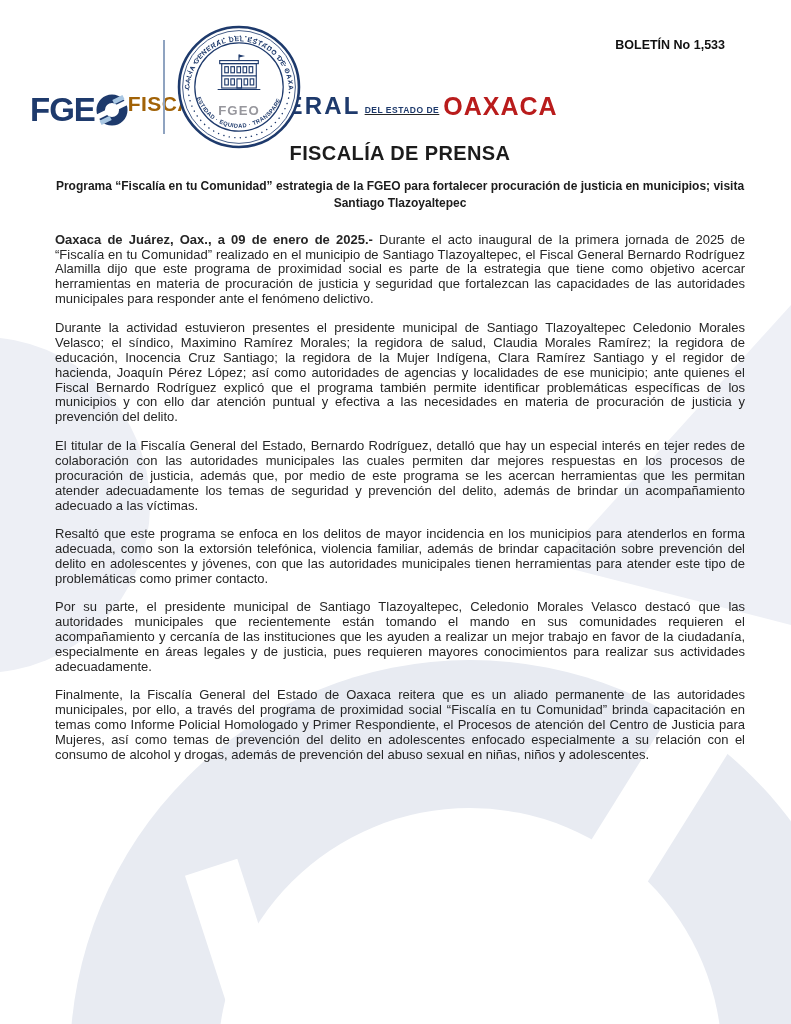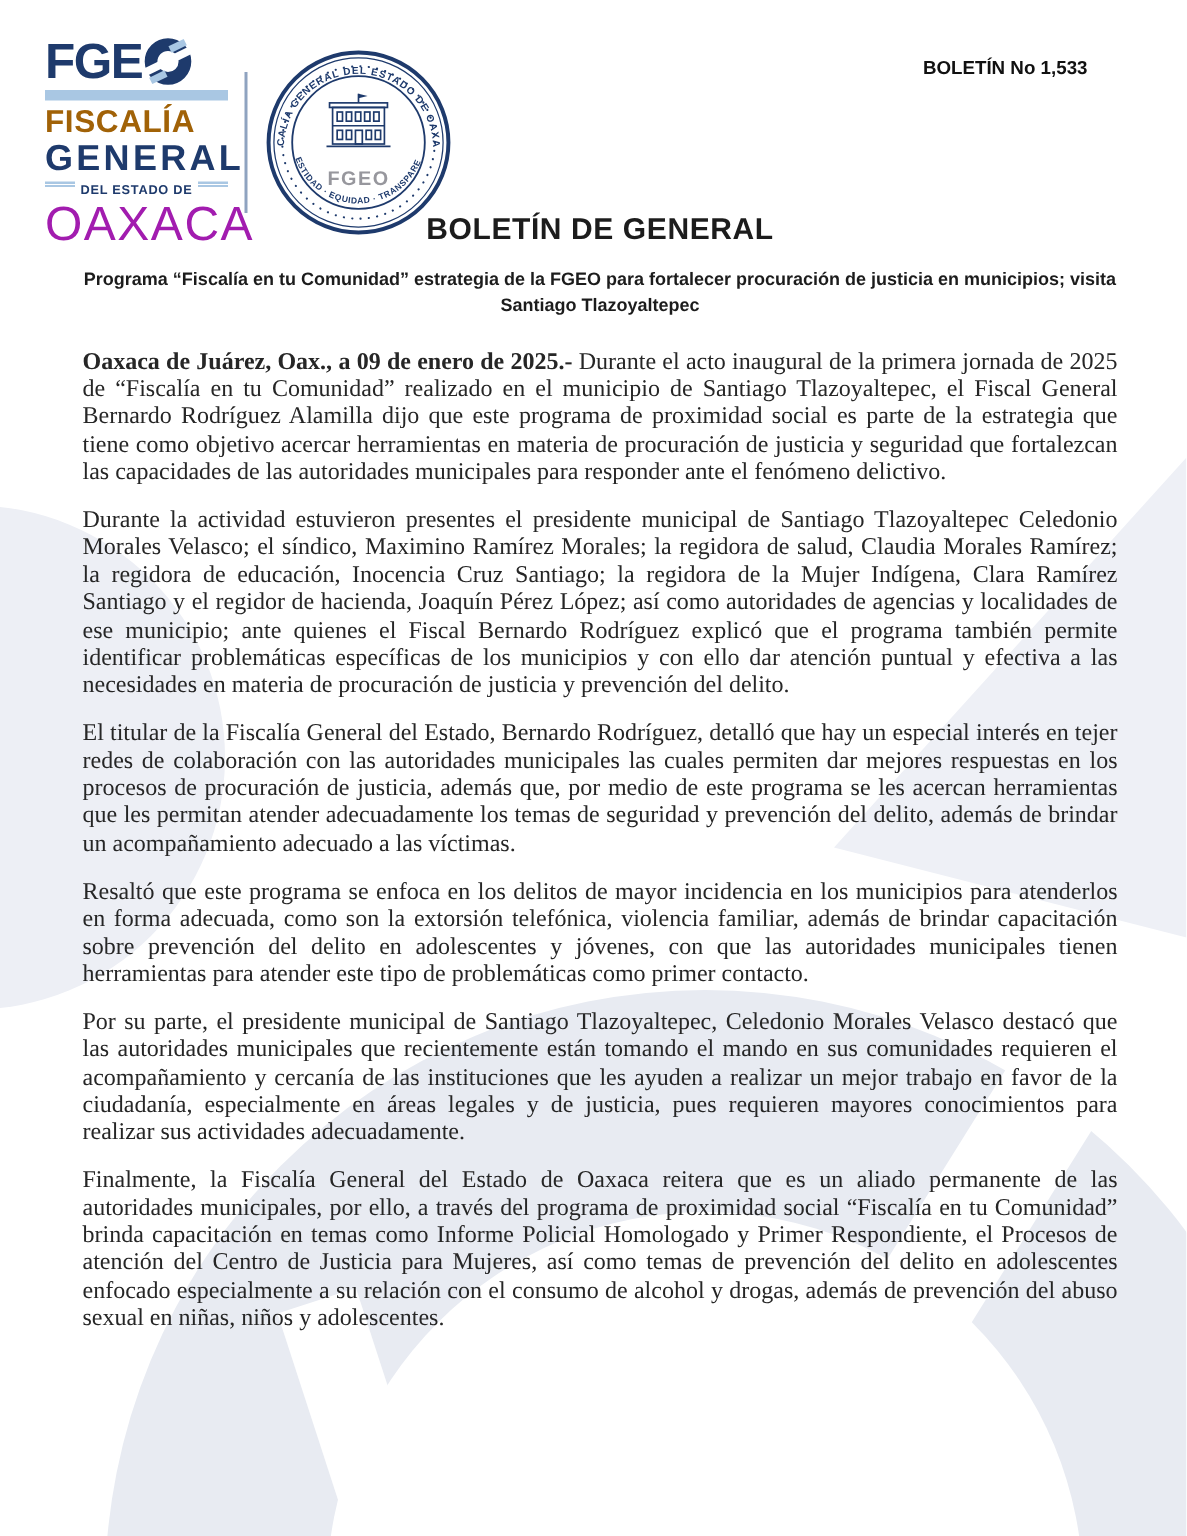--- a/index.html
+++ b/index.html
@@ -5,40 +5,40 @@
   html,body{margin:0;padding:0;background:#ffffff;}
   .page{
     position:relative;width:791px;height:1024px;background:#ffffff;
     overflow:hidden;font-family:"Liberation Sans",sans-serif;color:#262626;
   }
   .watermark{position:absolute;left:0;top:0;z-index:0;}
   .layer{position:absolute;z-index:1;}
 
   
   .brand{left:30px;top:24px;display:flex;align-items:center;gap:11px;}
-  .wordmark{width:122px;display:flex;flex-direction:column;}
+  .wordmark{width:122px;display:flex;flex-direction:row;margin-top:45px;}
   .fgeo-row{display:flex;align-items:center;line-height:1;}
   .fgeo-prefix{font-size:33px;font-weight:800;color:#1e3a6c;letter-spacing:-1px;}
   .fgeo-o{margin-left:1px;}
   .blue-bar{height:7px;background:#a9c7e3;margin:3px 0 4px 0;}
   .name1{font-size:21px;font-weight:800;color:#a16207;letter-spacing:.4px;line-height:1.06;}
   .name2{font-size:24px;font-weight:800;color:#1e3a6c;letter-spacing:2.2px;line-height:1.06;}
-  .estado-row{display:flex;gap:4px;margin:2px 0;}
+  .estado-row{display:flex;align-items:center;gap:4px;margin:2px 0;text-decoration:underline;}
   .estado-row .hatch{flex:1;height:5px;background:repeating-linear-gradient(to bottom,#a9c7e3 0 1.4px,#fff 1.4px 2.6px);}
   .estado-txt{font-size:8.5px;font-weight:800;color:#1e3a6c;letter-spacing:.5px;white-space:nowrap;}
-  .name4{font-size:32px;font-weight:400;color:#a21caf;letter-spacing:1px;line-height:1.05;}
+  .name4{font-size:25px;font-weight:700;color:#b91c1c;letter-spacing:1px;line-height:1.05;}
   .brand-divider{width:2px;height:94px;background:#8fa3c0;}
 
   .bulletin-no{top:38px;right:66px;font-size:12.5px;font-weight:bold;color:#111;}
 
   
   .content{left:55px;right:46px;top:142px;}
   .doc-title{margin:0 0 13px 0;text-align:center;font-size:20px;font-weight:bold;color:#1c1c1c;letter-spacing:.4px;}
   .doc-subtitle{margin:0 auto 21px auto;max-width:700px;text-align:center;font-size:12px;font-weight:bold;color:#1c1c1c;line-height:1.4;}
-  .content p{margin:0 0 13.5px 0;font-size:16px;line-height:1.15;text-align:justify;font-family:Liberation Serif, serif;}
+  .content p{margin:0 0 13.5px 0;font-size:13px;line-height:1.15;text-align:justify;}
   .content p .lead{font-weight:bold;}
 
   
   .footer{left:55px;right:46px;top:936px;text-align:center;}
   .footer .rule{border-top:3px solid #15151f;margin-bottom:7px;}
   .footer .f-line{font-family:"Liberation Serif",serif;font-weight:bold;font-size:14.5px;color:#8b8b94;line-height:1.55;}
 </style>
 </head>
 <body>
 
@@ -112,21 +112,21 @@
         <line x1="62" y1="30" x2="62" y2="36"></line>
         <polygon points="62,30 68,31.5 62,33" fill="#1e3a6c" stroke="none"></polygon>
       </g>
       <text x="62" y="90" text-anchor="middle" font-family="Liberation Sans, sans-serif" font-size="13" font-weight="bold" fill="#97979d" letter-spacing="1">FGEO</text>
     </svg>
   </div>
 
   <div class="layer bulletin-no">BOLETÍN No 1,533</div>
 
   <div class="layer content">
-    <h1 class="doc-title">BOLETÍN DE GENERAL</h1>
+    <h1 class="doc-title">FISCALÍA DE PRENSA</h1>
     <h2 class="doc-subtitle">Programa “Fiscalía en tu Comunidad” estrategia de la FGEO para fortalecer procuración de justicia en municipios; visita Santiago Tlazoyaltepec</h2>
 
     <p><span class="lead">Oaxaca de Juárez, Oax., a 09 de enero de 2025.- </span><span>Durante el acto inaugural de la primera jornada de 2025 de “Fiscalía en tu Comunidad” realizado en el municipio de Santiago Tlazoyaltepec, el Fiscal General Bernardo Rodríguez Alamilla dijo que este programa de proximidad social es parte de la estrategia que tiene como objetivo acercar herramientas en materia de procuración de justicia y seguridad que fortalezcan las capacidades de las autoridades municipales para responder ante el fenómeno delictivo.</span></p>
     <p><span class="lead"></span><span>Durante la actividad estuvieron presentes el presidente municipal de Santiago Tlazoyaltepec Celedonio Morales Velasco; el síndico, Maximino Ramírez Morales; la regidora de salud, Claudia Morales Ramírez; la regidora de educación, Inocencia Cruz Santiago; la regidora de la Mujer Indígena, Clara Ramírez Santiago y el regidor de hacienda, Joaquín Pérez López; así como autoridades de agencias y localidades de ese municipio;  ante quienes el Fiscal Bernardo Rodríguez explicó que el programa también permite identificar problemáticas específicas de los municipios y con ello dar atención puntual y efectiva a las necesidades en materia de procuración de justicia y prevención del delito.</span></p>
     <p><span class="lead"></span><span>El titular de la Fiscalía General del Estado, Bernardo Rodríguez, detalló que hay un especial interés en tejer redes de colaboración con las autoridades municipales las cuales permiten dar mejores respuestas en los procesos de procuración de justicia, además que, por medio de este programa se les acercan herramientas que les permitan atender adecuadamente los temas de seguridad y prevención del delito, además de brindar un acompañamiento adecuado a las víctimas.</span></p>
     <p><span class="lead"></span><span>Resaltó que este programa se enfoca en los delitos de mayor incidencia en los municipios para atenderlos en forma adecuada, como son la extorsión telefónica, violencia familiar, además de brindar capacitación sobre prevención del delito en adolescentes y jóvenes, con que las autoridades municipales tienen herramientas para atender este tipo de problemáticas como primer contacto.</span></p>
     <p><span class="lead"></span><span>Por su parte, el presidente municipal de Santiago Tlazoyaltepec, Celedonio Morales Velasco destacó que las autoridades municipales que recientemente están tomando el mando en sus comunidades requieren el acompañamiento y cercanía de las instituciones que les ayuden a realizar un mejor trabajo en favor de la ciudadanía, especialmente en áreas legales y de justicia, pues requieren mayores conocimientos para realizar sus actividades adecuadamente.</span></p>
     <p><span class="lead"></span><span>Finalmente, la Fiscalía General del Estado de Oaxaca reitera que es un aliado permanente de las autoridades municipales, por ello, a través del programa de proximidad social “Fiscalía en tu Comunidad” brinda capacitación en temas como Informe Policial Homologado y Primer Respondiente, el Procesos de atención del Centro de Justicia para Mujeres, así como temas de prevención del delito en adolescentes enfocado especialmente a su relación con el consumo de alcohol y drogas, además de prevención del abuso sexual en niñas, niños y adolescentes.</span></p>
   </div>
 

